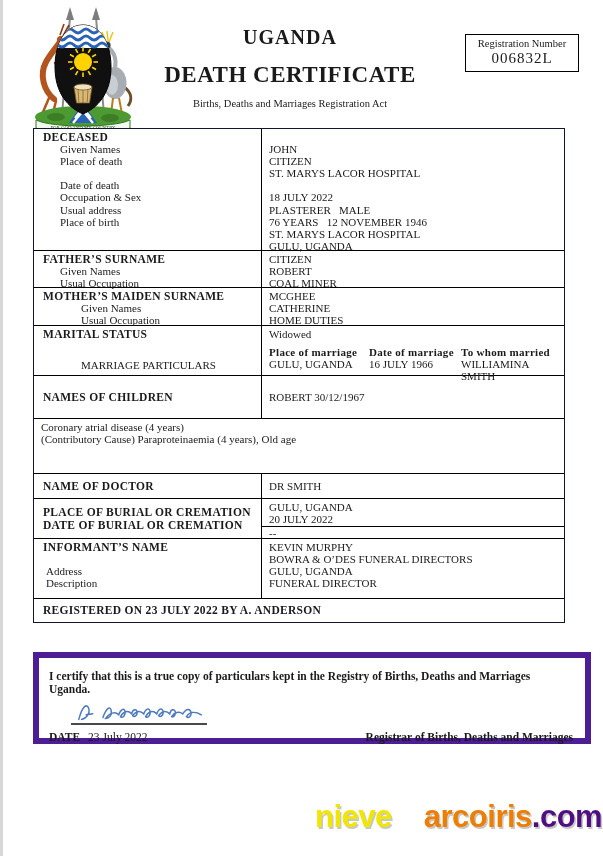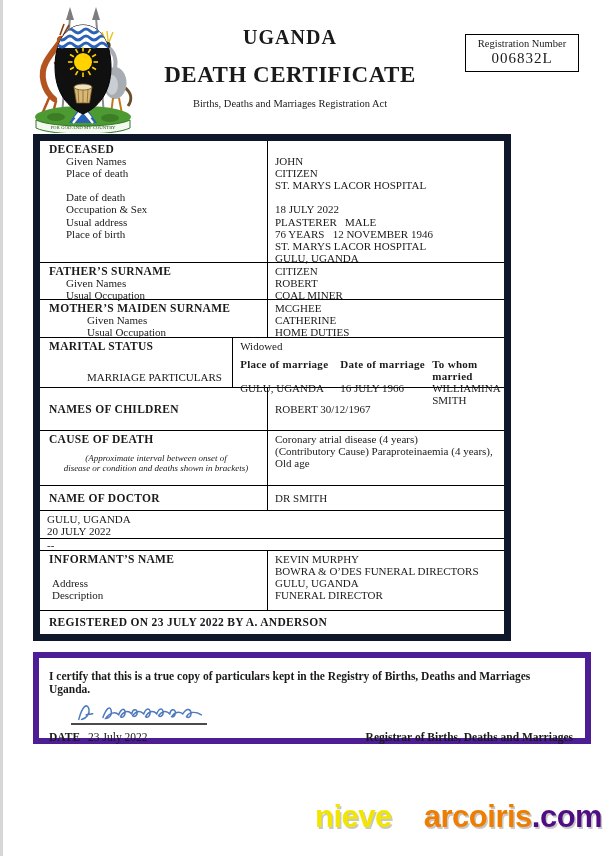--- a/index.html
+++ b/index.html
@@ -17,21 +17,21 @@
   .cert-title { font-size:23px; font-weight:bold; letter-spacing:0.5px; margin-top:13px; }
   .cert-subtitle { font-size:10.5px; margin-top:10px; }
   .reg-box {
     position:absolute; left:465px; top:34px; width:114px; height:38px;
     border:1px solid #000; text-align:center; padding-top:3px;
   }
   .reg-label { font-size:10.5px; }
   .reg-number { font-size:15px; letter-spacing:1px; margin-top:1px; }
 
   
-  .doc-table { position:absolute; left:33px; top:128px; width:478px; border:7px solid #0f172a; background:#fff;margin-top:6px; }
+  .doc-table { position:absolute; left:33px; top:128px; width:532px; border:1px solid #0f172a; background:#fff; }
   .trow { display:flex; border-top:1px solid #000; }
   .trow:first-child { border-top:none; }
   .lbl { width:228px; border-right:1px solid #000; padding:2px 4px 2px 9px; }
   .val { flex:1; padding:2px 4px 2px 7px; }
   .ln { min-height:12.1px; line-height:12.1px; font-size:11px; white-space:pre-wrap; }
   .b { font-weight:bold; letter-spacing:0.3px; }
   .sect { font-weight:bold; font-size:11.5px; letter-spacing:0.3px; }
   .ind1 { padding-left:17px; }
   .ind2 { padding-left:38px; }
   .ind0 { padding-left:3px; }
@@ -260,41 +260,40 @@
   <div class="trow r-children">
     <div class="lbl vcenter">
       <div class="ln sect">NAMES OF CHILDREN</div>
     </div>
     <div class="val vcenter">
       <div class="ln">ROBERT 30/12/1967</div>
     </div>
   </div>
 
   <div class="trow r-cause">
-    <div class="lbl">
-      <div class="ln sect">CAUSE OF DEATH</div>
-      <div class="cause-note">(Approximate interval between onset of
-disease or condition and deaths shown in brackets)</div>
-    </div>
     <div class="val">
       <div class="ln">Coronary atrial disease (4 years)</div>
       <div class="ln">(Contributory Cause) Paraproteinaemia (4 years), Old age</div>
     </div>
   </div>
 
   <div class="trow r-doctor">
     <div class="lbl vcenter">
       <div class="ln sect">NAME OF DOCTOR</div>
     </div>
     <div class="val vcenter">
       <div class="ln">DR SMITH</div>
     </div>
   </div>
 
   <div class="trow r-burial">
+    <div class="lbl vcenter">
+      <div class="ln sect">PLACE OF BURIAL OR CREMATION</div>
+      <div class="ln sect">DATE OF BURIAL OR CREMATION</div>
+    </div>
     <div class="val burial-val">
       <div class="burial-top">
         <div class="ln">GULU, UGANDA</div>
         <div class="ln">20 JULY 2022</div>
       </div>
       <div class="burial-bottom">
         <div class="ln">--</div>
       </div>
     </div>
   </div>

